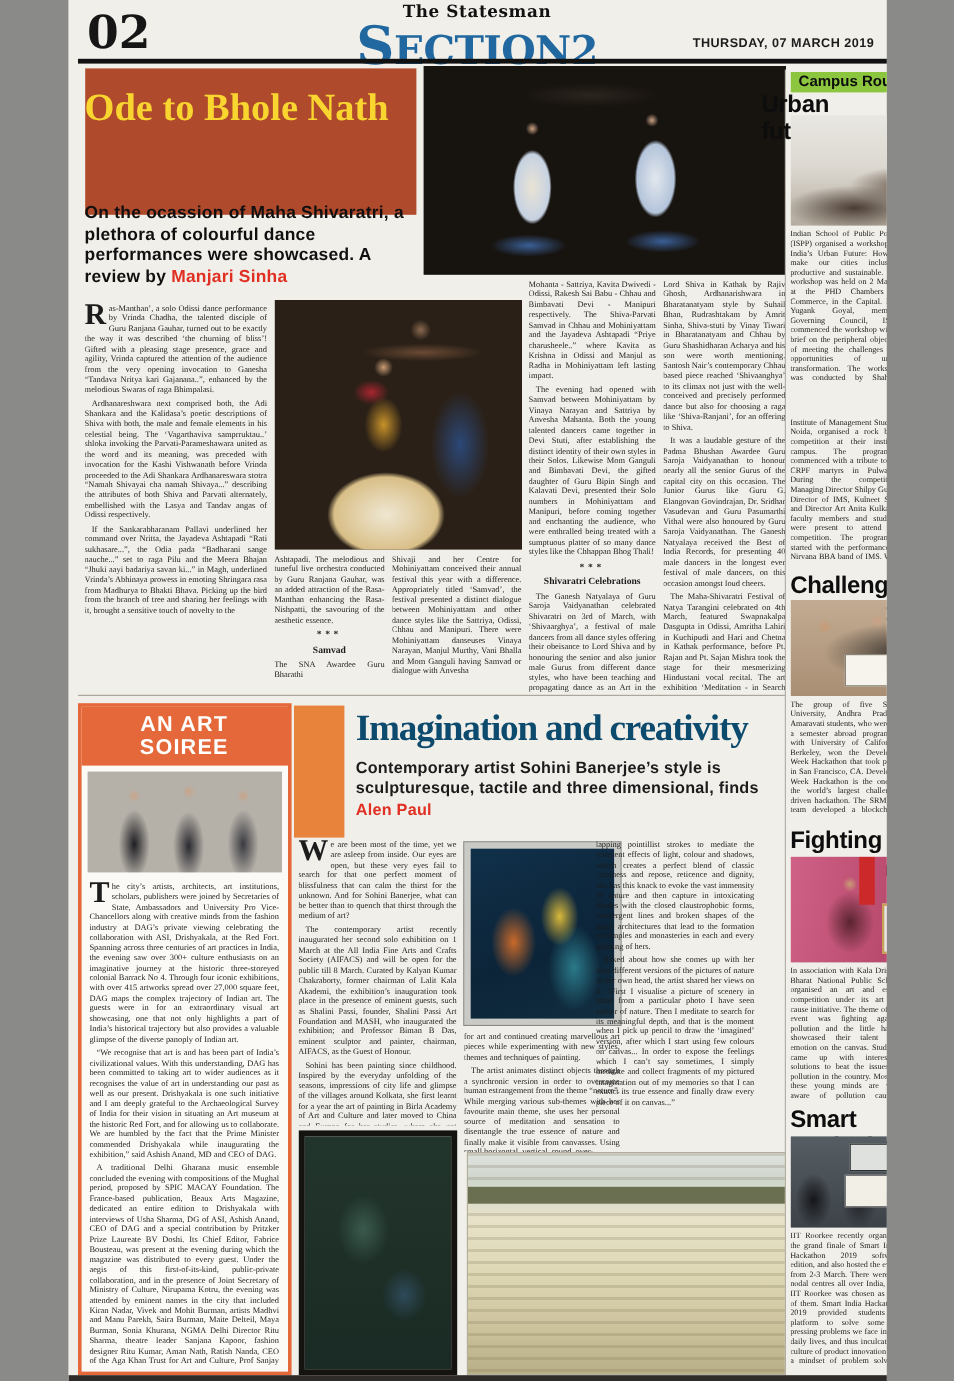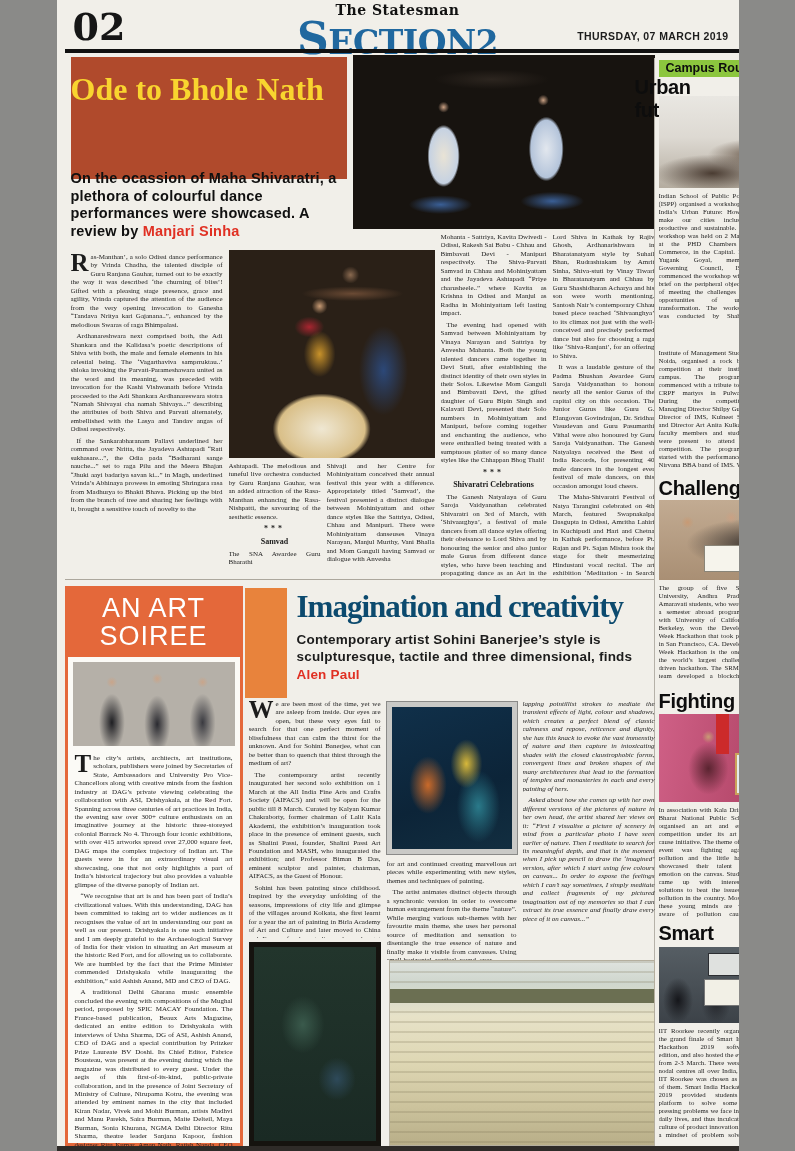--- a/index.html
+++ b/index.html
@@ -114,40 +114,40 @@
       radial-gradient(ellipse 20px 30px at 30% 72%, #23252a 0%, transparent 75%),
       radial-gradient(ellipse 20px 30px at 72% 70%, #1c1e24 0%, transparent 75%),
       radial-gradient(ellipse 20px 30px at 90% 72%, #22242a 0%, transparent 75%),
       linear-gradient(#565e64 0%, #3c4248 100%); }
   .smart-screen { position:absolute; left:26%; top:8%; width:48%; height:30%; background:#dfe1df; border:1px solid #2c2e32; }
   .smart-cheq { position:absolute; left:24%; top:42%; width:50%; height:36%; background:#f2f0e6; border:1px solid #777; }
 
   
   .soiree-box { left:8px; top:586px; width:178px; height:560px; border:3px solid #e4683a; background:#fbfaf6; }
   .soiree-title { background:#e4683a; color:#fff; text-align:center; font-family:"Liberation Sans",sans-serif;
-    font-weight:normal; font-size:27px; line-height:1.05; letter-spacing:1px; padding:5px 0 6px; }
+    font-weight:bold; font-size:18px; line-height:1.05; letter-spacing:1px; padding:5px 0 6px; }
   .soiree-photo { position:relative; margin:5px; height:84px; background-color:#b5b0a8;
     background-image:
       radial-gradient(circle 7px at 24% 24%, #c9a58a 0%, transparent 78%),
       radial-gradient(circle 7px at 52% 20%, #c9a58a 0%, transparent 78%),
       radial-gradient(circle 7px at 80% 24%, #c9a58a 0%, transparent 78%),
       radial-gradient(ellipse 18px 40px at 24% 72%, #1e1e22 0%, transparent 72%),
       radial-gradient(ellipse 18px 40px at 52% 74%, #2a2a30 0%, transparent 72%),
       radial-gradient(ellipse 18px 40px at 80% 72%, #3a3a40 0%, transparent 72%); }
   .soiree-text { padding:3px 7px; height:406px; }
 
   
   .imag-block { left:188px; top:588px; width:42px; height:110px; background:#e8833c; }
   .imag-head { left:240px; top:589px; width:358px; font-family:"Liberation Serif",serif; font-weight:bold;
     font-size:31px; letter-spacing:-1px; color:#0c4a6e; }
   .imag-sub { left:240px; top:631px; width:358px; font-family:"Liberation Sans",sans-serif; font-weight:bold;
     font-size:13.5px; line-height:1.28; letter-spacing:.2px; }
   .imag-col1 { left:192px; top:700px; width:132px; height:238px; }
   .imag-col2 { left:330px; top:860px; width:130px; height:100px; }
-  .imag-col3 { left:466px; top:700px; width:132px; height:260px;font-style:italic; }
+  .imag-col3 { left:440px; top:700px; width:132px; height:260px; }
 
   .painting-inset { left:330px; top:702px; width:130px; height:152px; border:5px solid #c9c9c6; outline:1px solid #8a8a88;
     background-image:
       radial-gradient(ellipse 26px 40px at 30% 55%, #c96a2a 0%, transparent 72%),
       radial-gradient(ellipse 22px 34px at 62% 40%, #d8b83a 0%, transparent 72%),
       radial-gradient(ellipse 30px 50px at 72% 70%, #2a7a8a 0%, transparent 72%),
       linear-gradient(160deg, #10304a 0%, #0c2438 60%, #122e40 100%); }
   .painting-dark { left:192px; top:942px; width:132px; height:204px; border:5px solid #15130f;
     background-image:
       radial-gradient(ellipse 30px 40px at 40% 40%, #3a5a4c 0%, transparent 72%),

